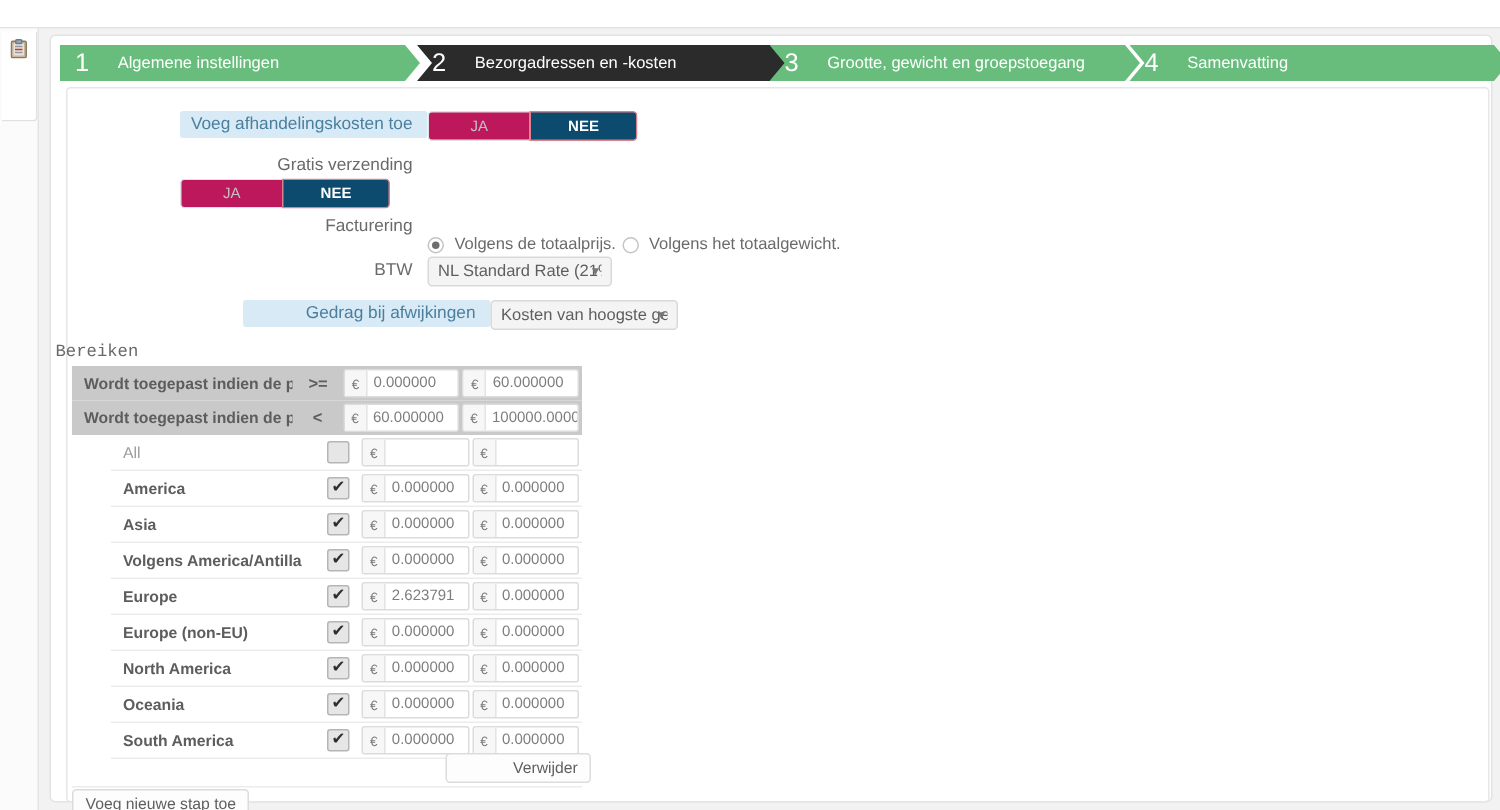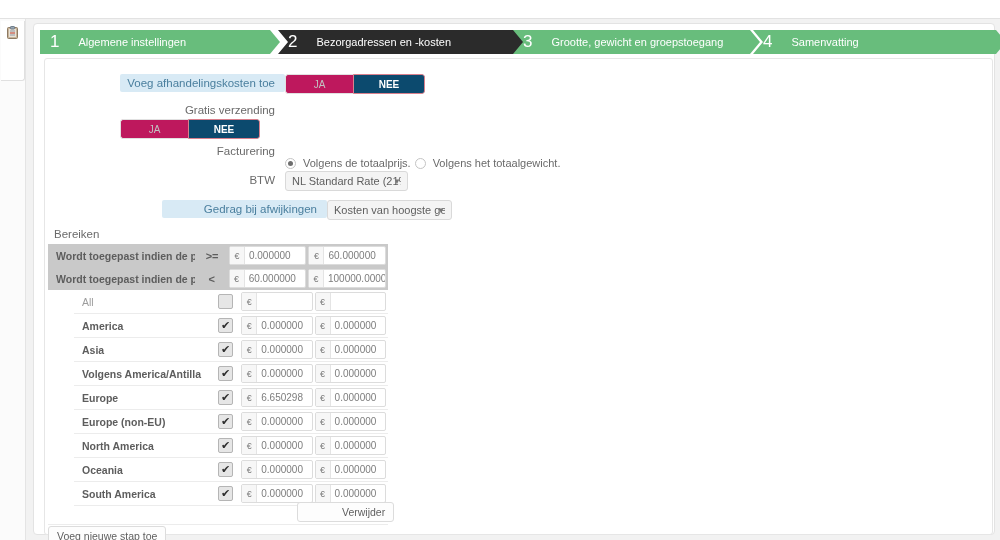--- a/index.html
+++ b/index.html
@@ -128,22 +128,22 @@
     position: relative; overflow: hidden; white-space: nowrap;
   }
   .sel .caret {
     position: absolute; right: 6px; top: 50%; transform: translateY(-50%);
     font-size: 8px; color: #777;
   }
   .sel .seltext { padding-right: 16px; overflow: hidden; text-overflow: clip; }
 
   
   .bereiken-title {
-    position: absolute; left: 54px; top: 228px;
-    font-size: 11.5px; color: #6a6a6a;
+    position: absolute; left: 37px; top: 228px;
+    font-size: 11.5px; color: #6a6a6a; font-family: Liberation Mono, monospace;
   }
   .btable { position: absolute; left: 48px; top: 244px; width: 340px; }
   .brow { display: flex; align-items: center; height: 24px; }
   .brow.hdr { background: #c9c9c9; height: 23px; }
   .brow.body { border-bottom: 1px solid #ececec; height: 24px; margin-left: 26px; }
   .bname {
     width: 148px; padding-left: 8px;
     font-size: 10.5px; font-weight: bold; color: #5d5d5d;
     white-space: nowrap; overflow: hidden;
   }
@@ -397,21 +397,21 @@
     </div>
 
     <div class="brow body">
       <div class="bname">Europe</div>
       <div class="bcheckcell">
         <div class="chk">✔</div>
       </div>
       <div class="moneycell">
         <div class="money">
           <div class="cur">€</div>
-          <div class="val">6.650298</div>
+          <div class="val">2.623791</div>
         </div>
       </div>
       <div class="moneycell">
         <div class="money">
           <div class="cur">€</div>
           <div class="val">0.000000</div>
         </div>
       </div>
     </div>
 

